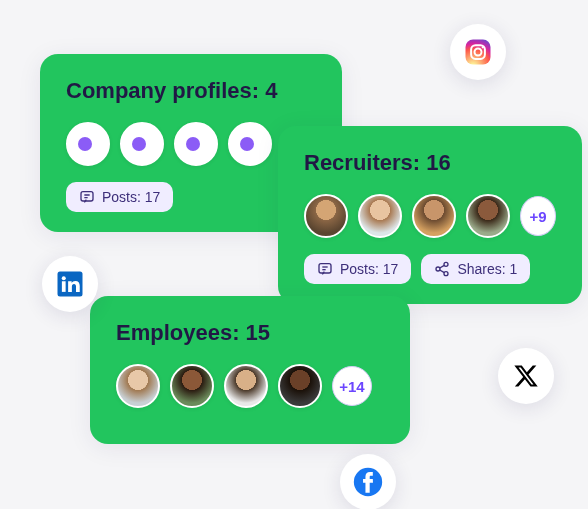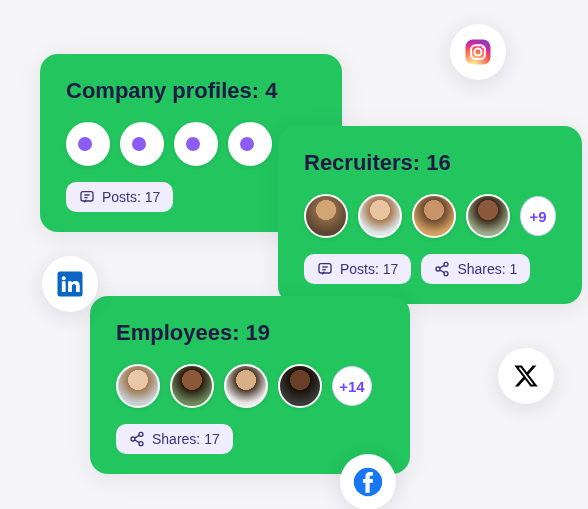--- a/index.html
+++ b/index.html
@@ -169,39 +169,27 @@
           <circle cx="18" cy="19" r="3"></circle>
           <line x1="8.6" y1="10.5" x2="15.4" y2="6.5"></line>
           <line x1="8.6" y1="13.5" x2="15.4" y2="17.5"></line>
         </svg>
       <span>Shares: 1</span>
     </div>
   </div>
 </div>
 
 <div class="card" style="left:90px; top:296px; width:320px;">
-  <div class="card-title">Employees: 19</div>
+  <div class="card-title">Employees: 15</div>
   <div class="avatars">
     <div class="avatar face5"></div>
     <div class="avatar face6"></div>
     <div class="avatar face7"></div>
     <div class="avatar face8"></div>
     <div class="more-count">+14</div>
-  </div>
-  <div class="stats">
-    <div class="stat-pill">
-      <svg width="16" height="16" viewBox="0 0 24 24" fill="none" stroke="#3d2f7a" stroke-width="2">
-          <circle cx="18" cy="5" r="3"></circle>
-          <circle cx="6" cy="12" r="3"></circle>
-          <circle cx="18" cy="19" r="3"></circle>
-          <line x1="8.6" y1="10.5" x2="15.4" y2="6.5"></line>
-          <line x1="8.6" y1="13.5" x2="15.4" y2="17.5"></line>
-        </svg>
-      <span>Shares: 17</span>
-    </div>
   </div>
 </div>
 
 <div class="social-badge" style="left:450px; top:24px;">
   <svg width="30" height="30" viewBox="0 0 24 24">
     <defs>
       <radialGradient id="ig" cx="30%" cy="107%" r="150%">
         <stop offset="0%" stop-color="#fdf497"></stop>
           <stop offset="5%" stop-color="#fdf497"></stop>
         <stop offset="45%" stop-color="#fd5949"></stop>

